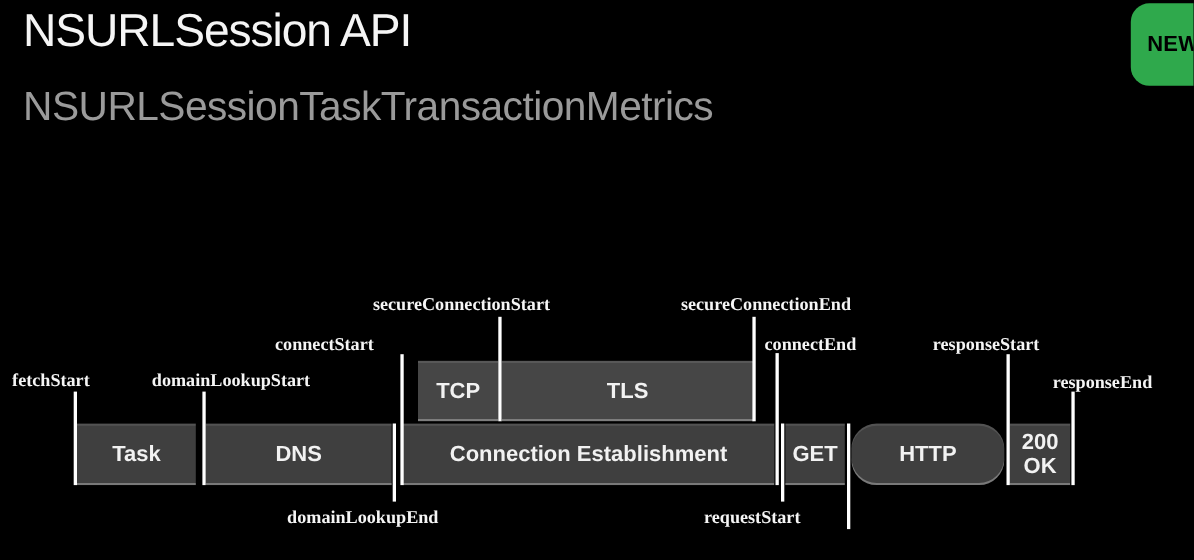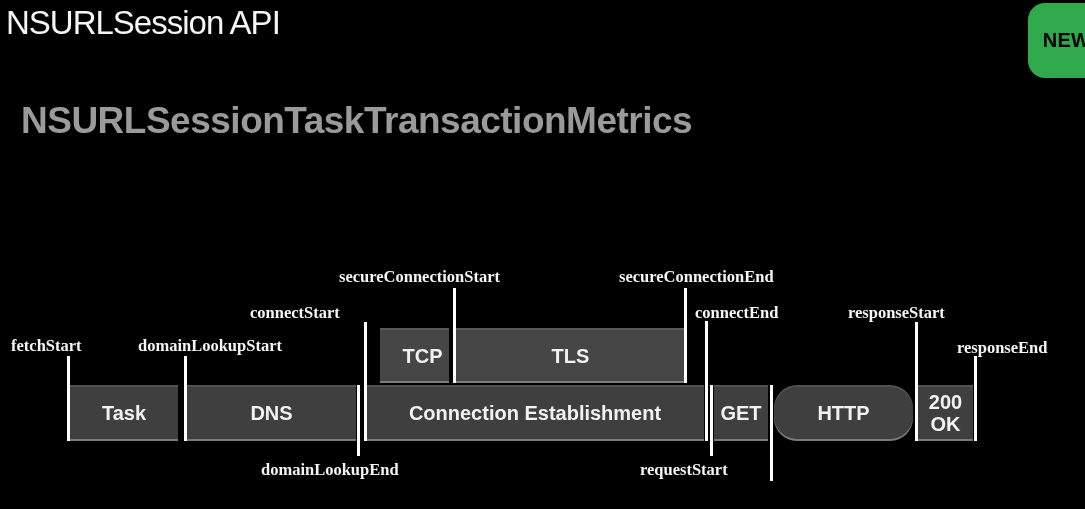--- a/index.html
+++ b/index.html
@@ -1,23 +1,23 @@
 <!DOCTYPE html>
 <html style="--bg: #000000; --title: #f5f5f5; --subtitle: #9a9a9a; --box-fill: #3f3f3f; --box-fill-upper: #464646; --box-text: #f2f2f2; --event-text: #f5f5f5; --tick: #ffffff; --badge-bg: #2fa94c; --badge-text: #000000;"><head>
 <meta charset="utf-8">
 <style>
   html,body{margin:0;padding:0;background:#000;}
   body{width:1085px;height:509px;overflow:hidden;position:relative;
        font-family:"Liberation Sans",sans-serif;}
   .stage{position:absolute;inset:0;width:1085px;height:509px;background:var(--bg,#000);}
 
-  .page-title{position:absolute;left:6px;top:4px;font-size:33px;font-weight:400;
+  .page-title{position:absolute;left:21px;top:4px;font-size:42px;font-weight:400;
       letter-spacing:-1px;color:var(--title,#f5f5f5);white-space:nowrap;}
-  .page-subtitle{position:absolute;left:21px;top:76px;font-size:37px;font-weight:700;
-      letter-spacing:-0.5px;color:var(--subtitle,#9a9a9a);white-space:nowrap;margin-top:24px;}
+  .page-subtitle{position:absolute;left:21px;top:76px;font-size:37px;font-weight:400;
+      letter-spacing:-0.5px;color:var(--subtitle,#9a9a9a);white-space:nowrap;}
 
   .new-badge{position:absolute;left:1004px;top:3px;width:77px;height:75px;
       border-radius:17px;background:var(--badge-bg,#2fa94c);
       display:flex;align-items:center;justify-content:center;margin-left:24px;}
   .new-badge span{color:var(--badge-text,#000);font-size:20px;font-weight:700;
       letter-spacing:0.2px;}
 
   .diagram{position:absolute;inset:0;}
 
   .seg{position:absolute;background:var(--box-fill,#3f3f3f);
@@ -35,21 +35,21 @@
 </head>
 <body>
 
 <div class="stage">
   <div class="page-title">NSURLSession API</div>
   <div class="page-subtitle">NSURLSessionTaskTransactionMetrics</div>
   <div class="new-badge">
     <span>NEW</span>
   </div>
   <div class="diagram" id="diagram">
-      <div class="seg upper" style="left: 380px; top: 328px; width: 53px; height: 55px; padding-left: 16px;">
+      <div class="seg upper" style="left: 380px; top: 328px; width: 73px; height: 55px;">
         <div class="seg-label">TCP</div>
       </div>
       <div class="seg upper" style="left: 456px; top: 328px; width: 229px; height: 55px;">
         <div class="seg-label">TLS</div>
       </div>
       <div class="seg" style="left: 70px; top: 385px; width: 108px; height: 56px;">
         <div class="seg-label">Task</div>
       </div>
       <div class="seg" style="left: 366px; top: 385px; width: 338px; height: 56px;">
         <div class="seg-label">Connection Establishment</div>

